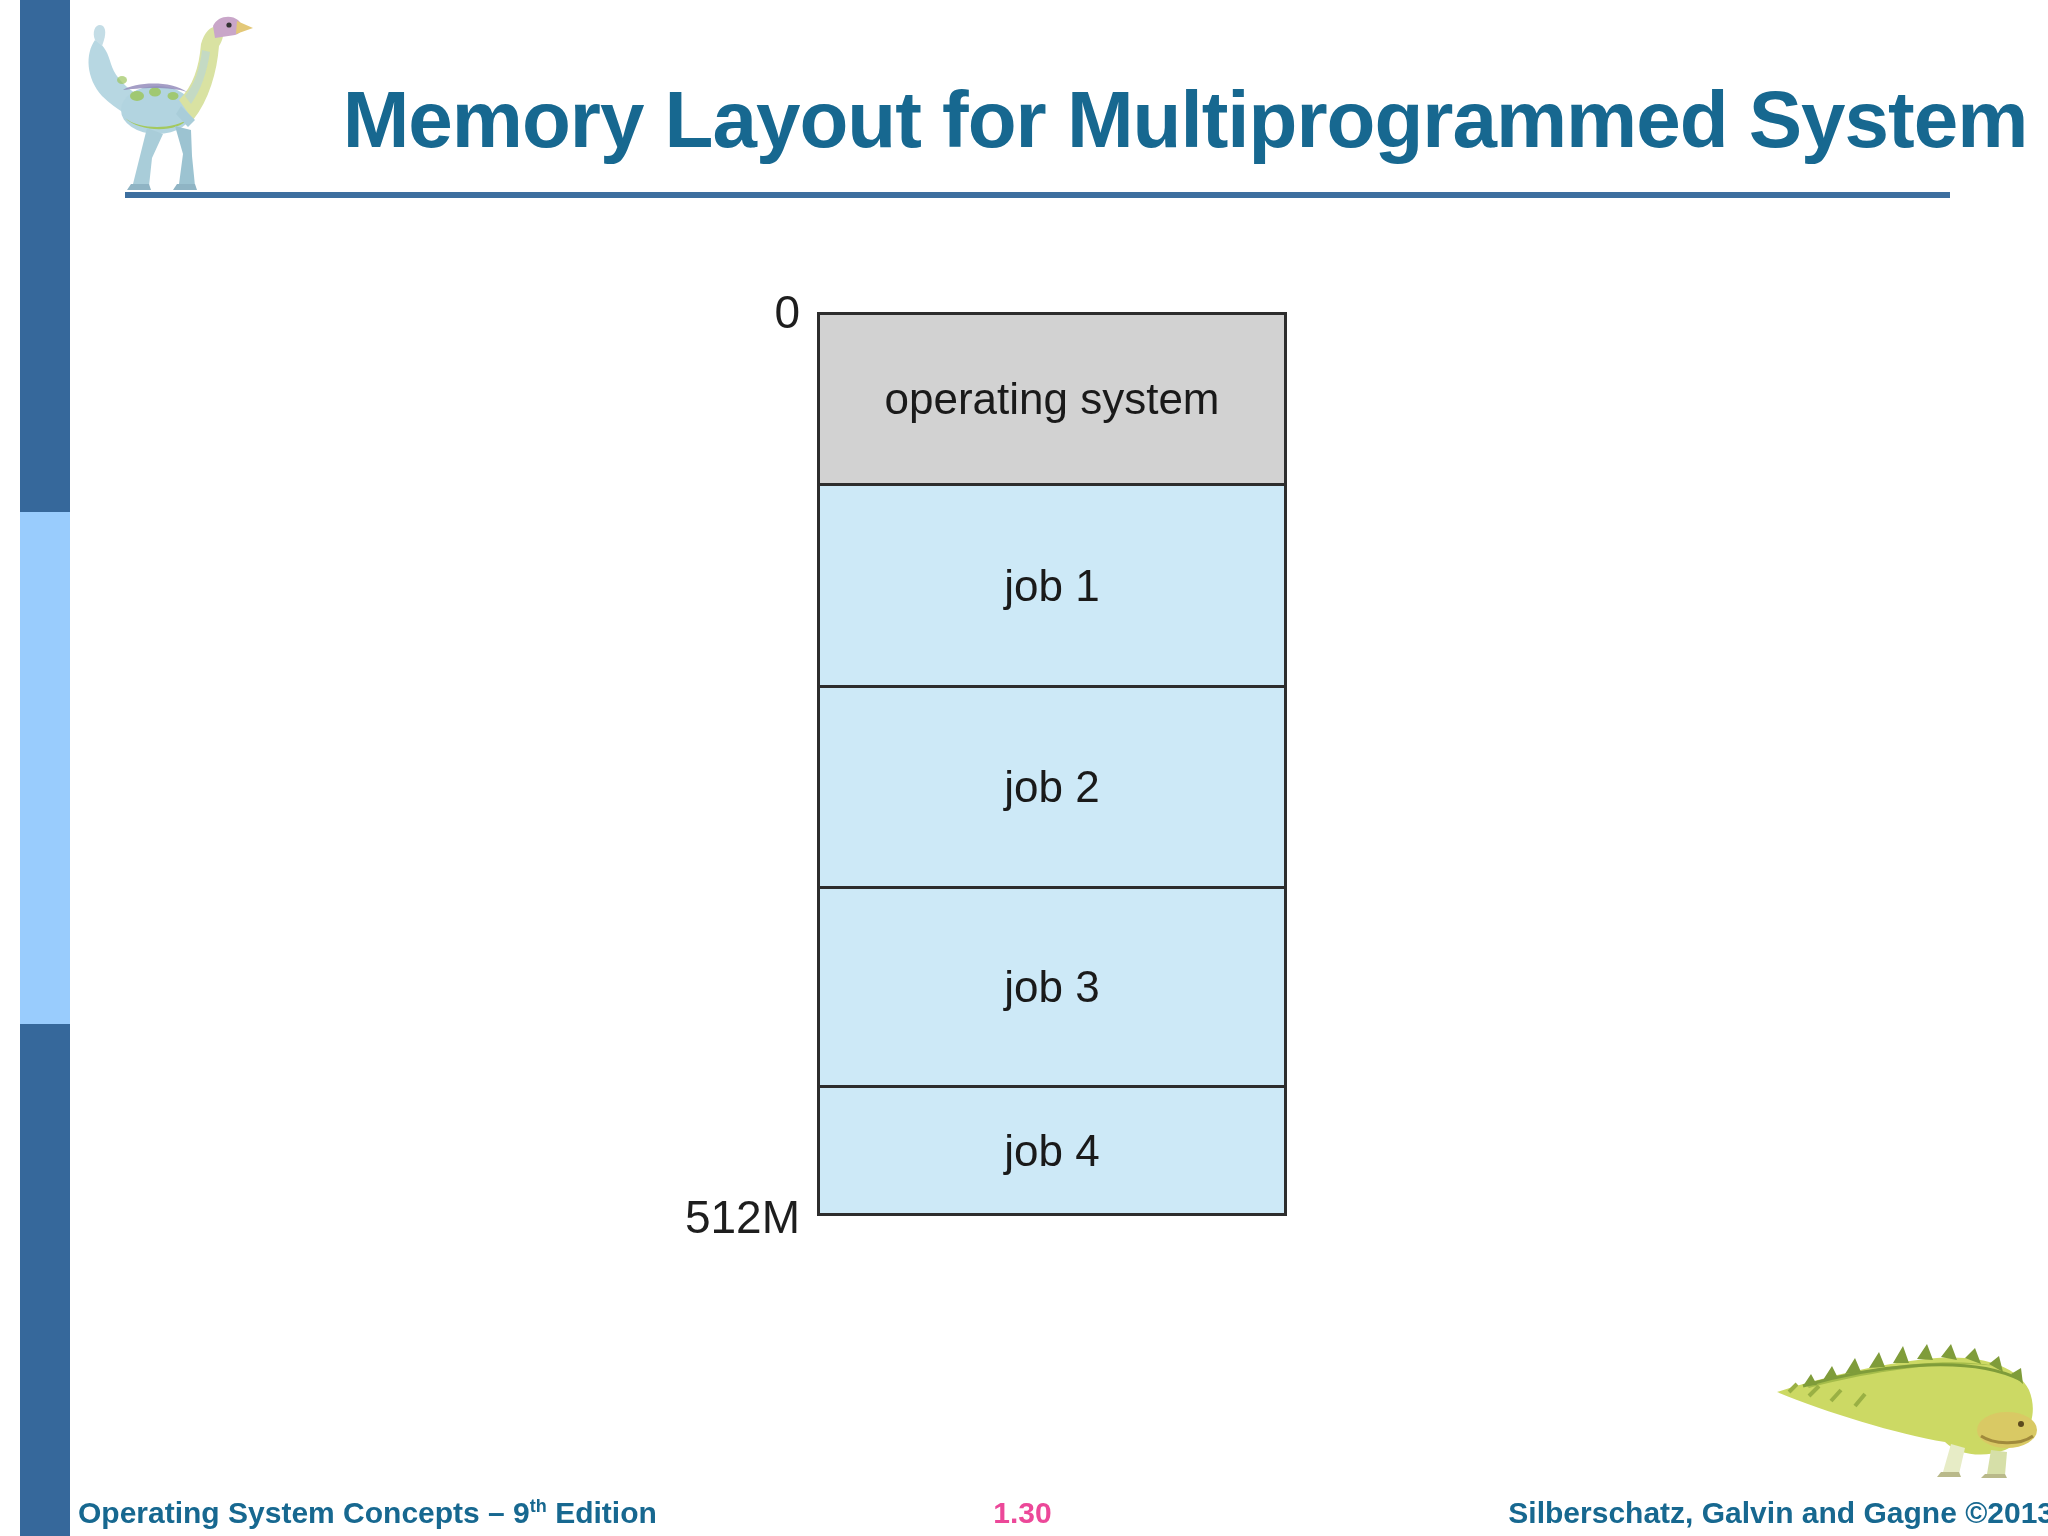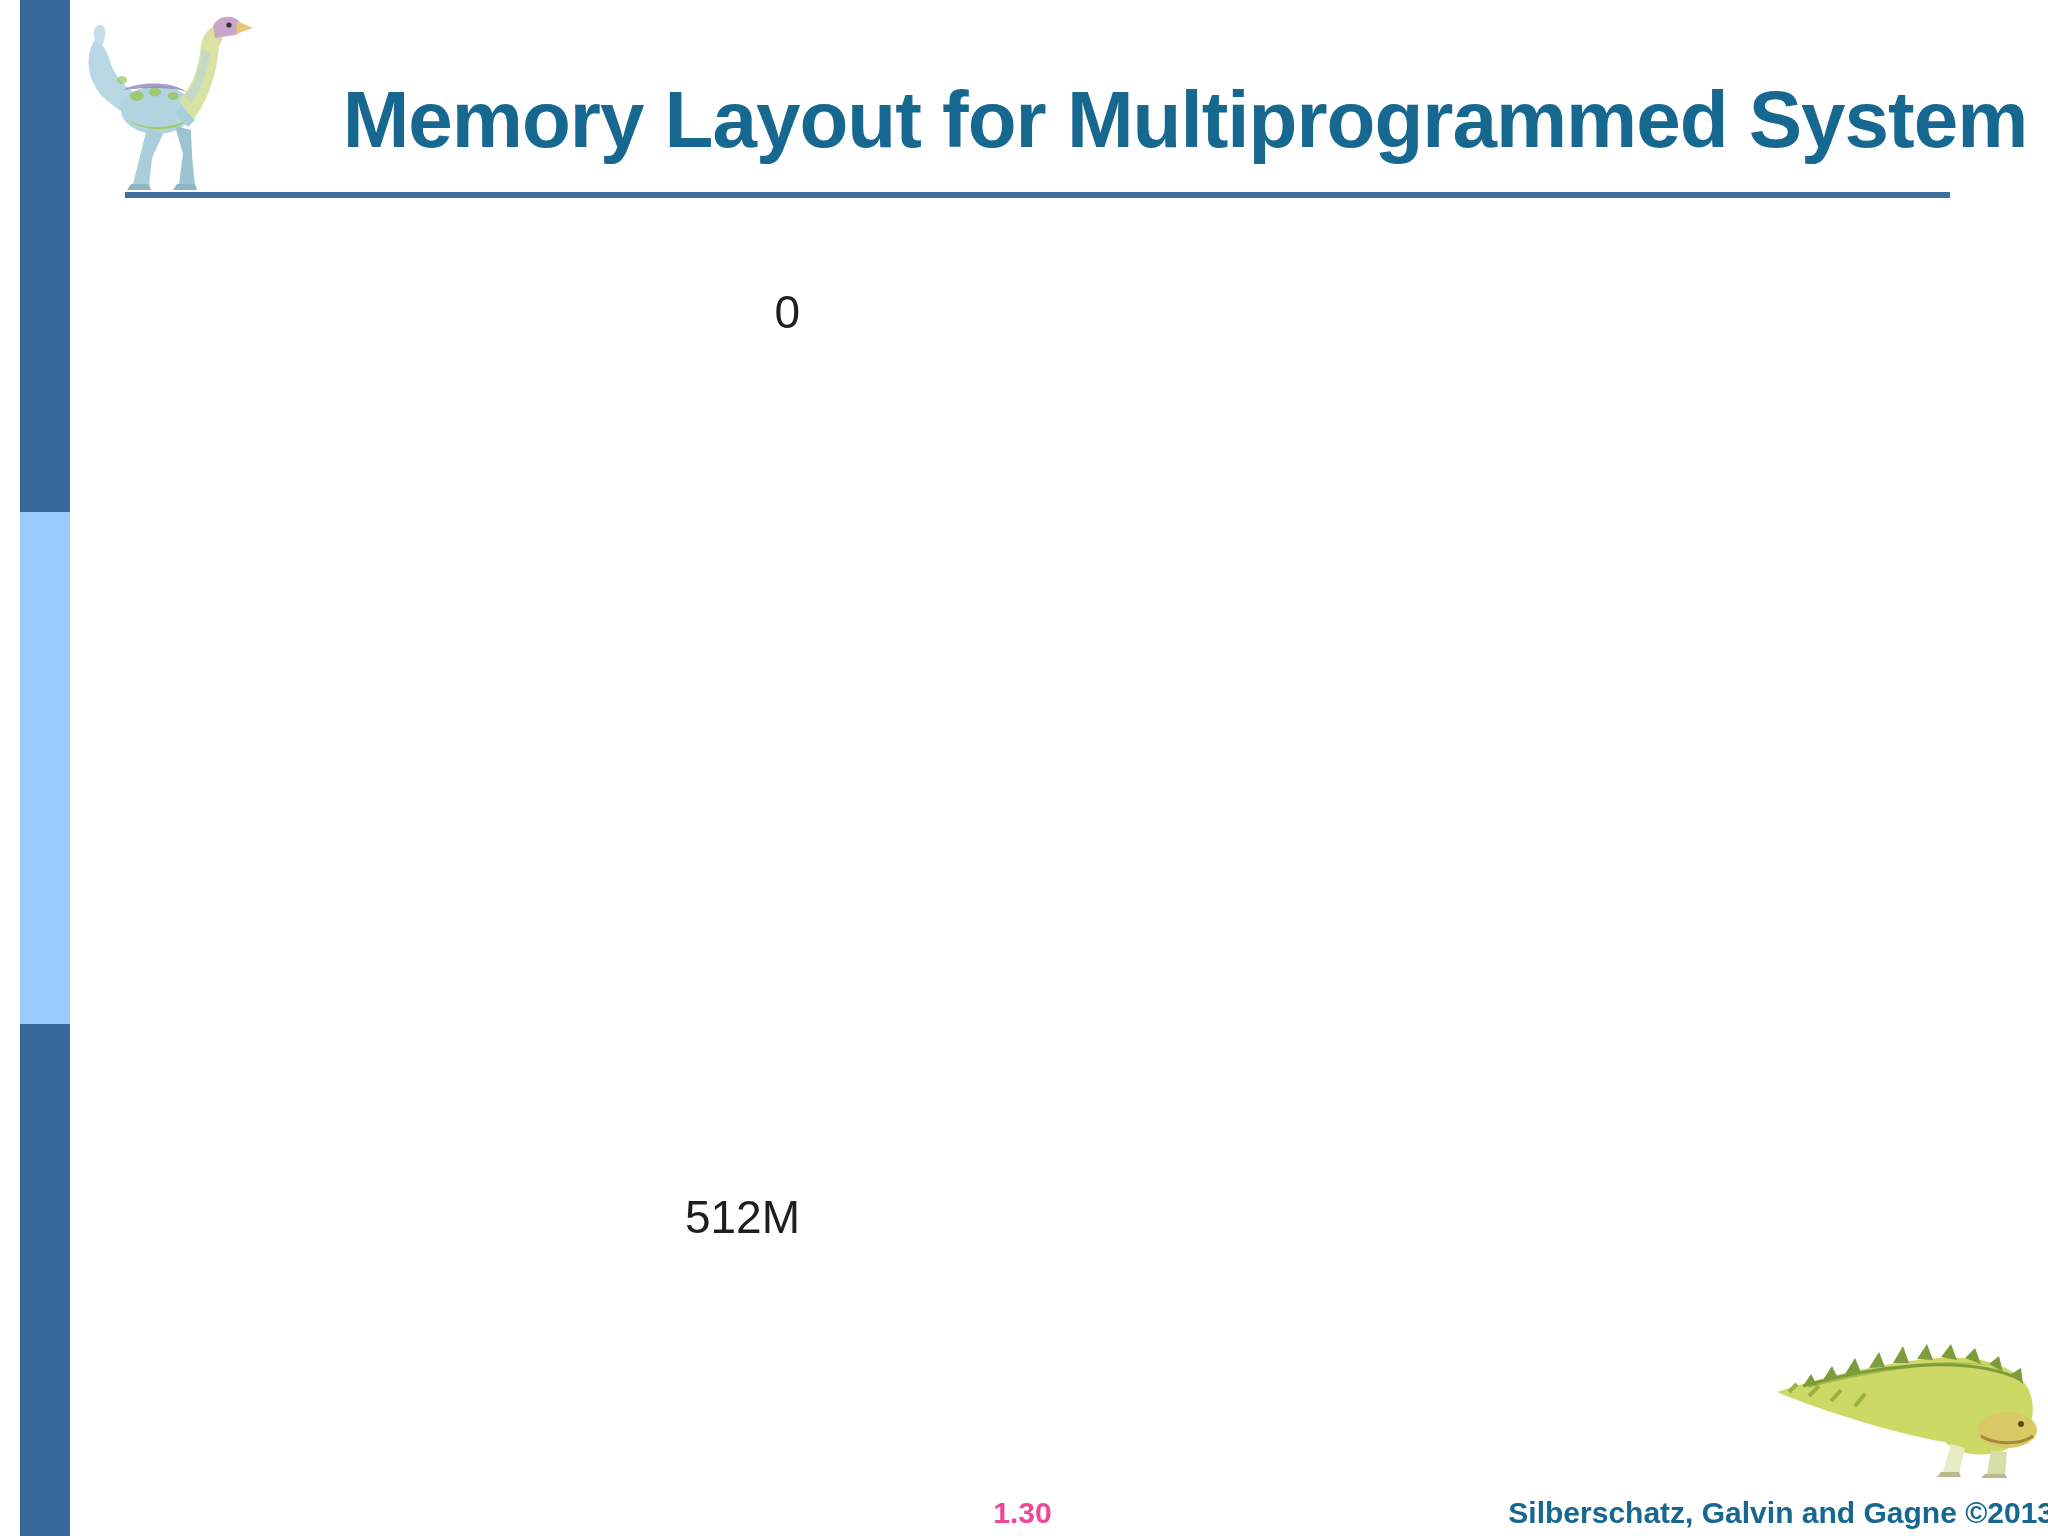--- a/index.html
+++ b/index.html
@@ -108,23 +108,31 @@
     <path d="M100,120 L108,148 L104,178 L120,180 L117,150 L116,124 Z" fill="#9cc3d1"></path>
     <path d="M56,178 L52,184 L76,184 L74,178 Z" fill="#8fb4c4"></path>
     <path d="M102,178 L98,184 L122,184 L120,178 Z" fill="#8fb4c4"></path>
   </svg>
 
   <h1 class="slide-title">Memory Layout for Multiprogrammed System</h1>
   <div class="title-rule"></div>
 
   <div class="mem-addr mem-addr-top">0</div>
 
+  <div class="memory-box">
+    <div class="segment seg-os">operating system</div>
+    <div class="segment seg-1">job 1</div>
+    <div class="segment seg-2">job 2</div>
+    <div class="segment seg-3">job 3</div>
+    <div class="segment seg-4">job 4</div>
+  </div>
 
   <div class="mem-addr mem-addr-bottom">512M</div>
 
+  <div class="footer-left"><span>Operating System Concepts – 9</span><sup>th</sup><span> Edition</span></div>
 
   <div class="footer-page">1.30</div>
 
   <div class="footer-right">Silberschatz, Galvin and Gagne ©2013</div>
 
   <svg class="corner-dino" viewBox="0 0 293 138" xmlns="http://www.w3.org/2000/svg">
 
     <path d="M2,52 C52,36 112,22 162,18 C208,15 242,26 254,50 C264,74 254,100 230,110 C207,119 182,114 170,102 C122,94 50,72 2,52 Z" fill="#ccd964"></path>
 
     <path d="M30,44 C90,28 170,16 220,26 C180,20 100,30 34,48 Z" fill="#a5bc4a"></path>

